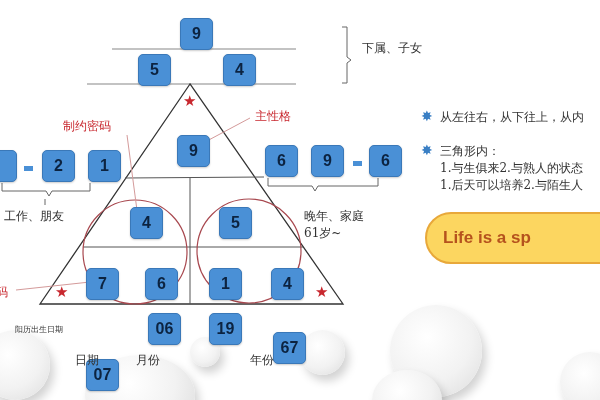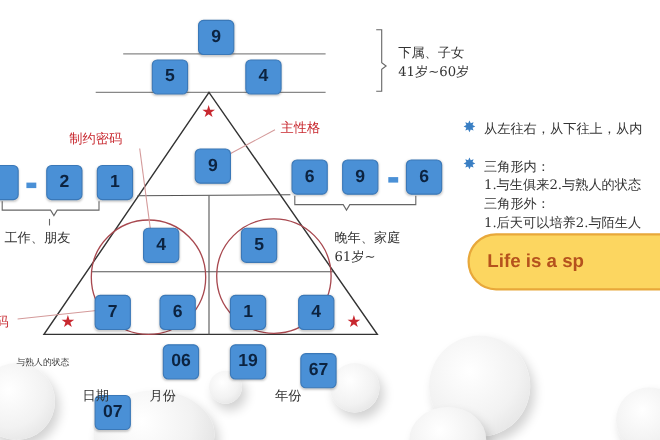--- a/index.html
+++ b/index.html
@@ -45,21 +45,20 @@
 <span class="red" style="position:absolute;left:183px;top:92px;font-size:15px;">★</span>
 <span class="red" style="position:absolute;left:55px;top:283px;font-size:15px;">★</span>
 <span class="red" style="position:absolute;left:315px;top:283px;font-size:15px;">★</span>
 
 <div class="box" style="left:180px;top:18px;">9</div>
 <div class="box" style="left:138px;top:54px;">5</div>
 <div class="box" style="left:223px;top:54px;">4</div>
 
 <div class="txt" style="left:362px;top:40px;">
   <div>下属、子女</div>
-  <div>41岁~60岁</div>
 </div>
 
 <div class="red" style="position:absolute;left:63px;top:118px;text-align:center;">制约密码</div>
 <div class="red" style="position:absolute;left:255px;top:108px;">主性格</div>
 <div class="red" style="position:absolute;left:-4px;top:284px;">码</div>
 
 <div class="box" style="left:177px;top:135px;">9</div>
 <div class="box" style="left:130px;top:207px;">4</div>
 <div class="box" style="left:219px;top:207px;">5</div>
 <div class="box" style="left:86px;top:268px;">7</div>
@@ -77,34 +76,33 @@
 
 <div class="box" style="left:265px;top:145px;">6</div>
 <div class="box" style="left:311px;top:145px;">9</div>
 <div class="dash" style="left:353px;top:161px;"></div>
 <div class="box" style="left:369px;top:145px;">6</div>
 <div class="txt" style="left:304px;top:208px;">
   <div>晚年、家庭</div>
   <div>61岁~</div>
 </div>
 
-<div class="txt" style="left:15px;top:321px;font-size:8px;">与熟人的状态</div>
+<div class="txt" style="left:15px;top:321px;font-size:8px;">阳历出生日期</div>
 <div class="box" style="left:86px;top:313px;margin-top:46px;">07</div>
 <div class="box" style="left:148px;top:313px;">06</div>
 <div class="box" style="left:209px;top:313px;text-align:right;">19</div>
-<div class="box" style="left:273px;top:321px;">67</div>
+<div class="box" style="left:273px;top:332px;">67</div>
 <div class="txt" style="left:75px;top:352px;">日期</div>
 <div class="txt" style="left:136px;top:352px;text-align:center;">月份</div>
 <div class="txt" style="left:250px;top:352px;">年份</div>
 
 <span class="bullet" style="left:421px;top:108px;">✸</span>
 <div class="txt" style="left:440px;top:109px;">从左往右，从下往上，从内</div>
 <span class="bullet" style="left:421px;top:142px;">✸</span>
 <div class="txt" style="left:440px;top:143px;">
   <div>三角形内：</div>
   <div>1.与生俱来2.与熟人的状态</div>
-  <div>三角形外：</div>
   <div>1.后天可以培养2.与陌生人</div>
 </div>
 <span class="bullet" style="left:425px;top:229px;">✸</span>
 <div class="txt" style="left:446px;top:230px;">结合统计学</div>
 
 <div class="cloud">Life is a sp</div>
 
 </body></html>

